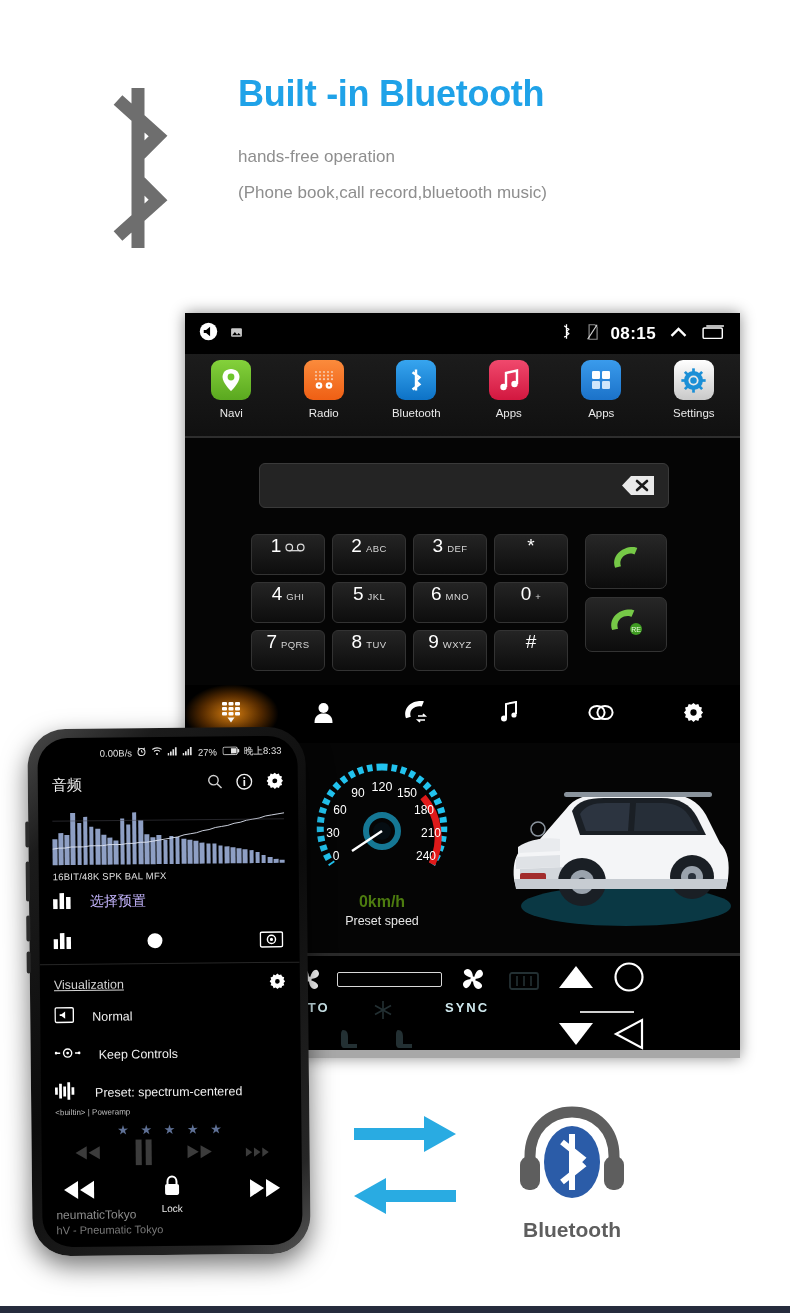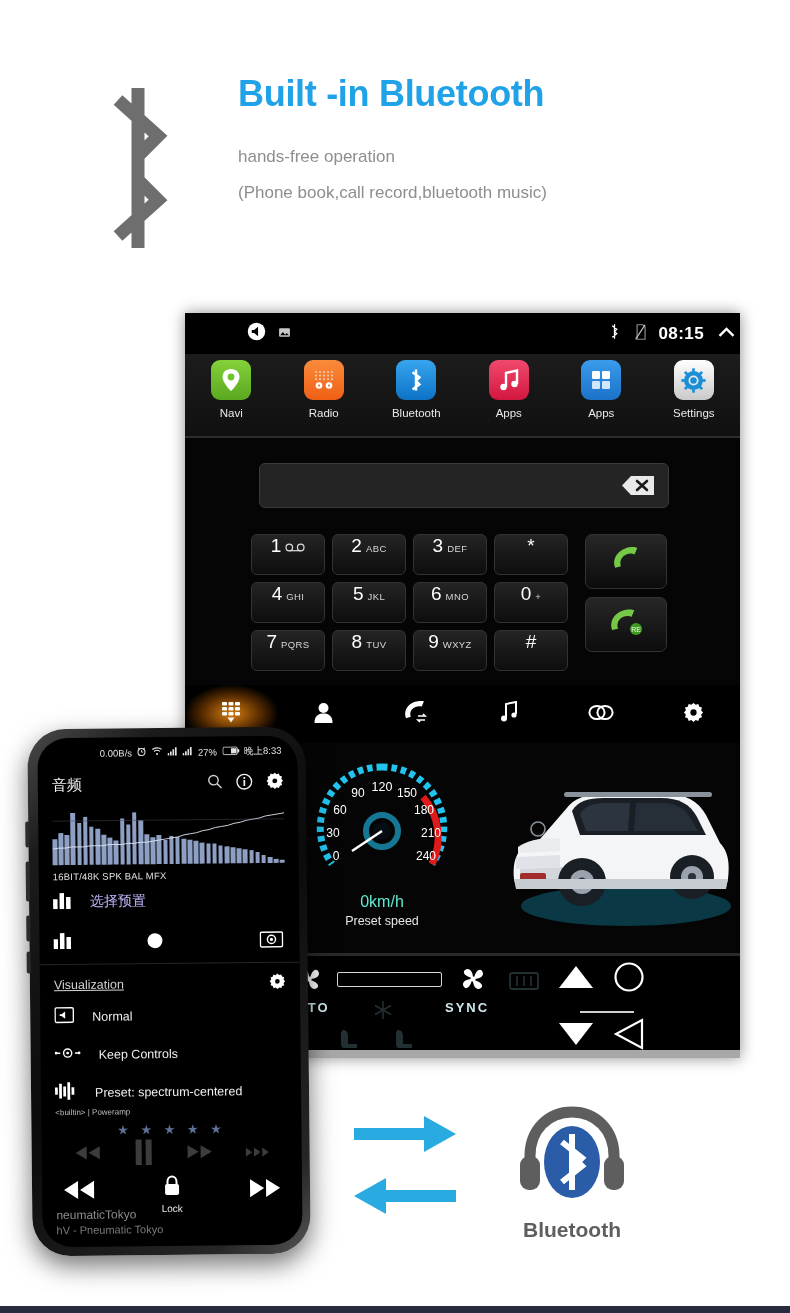--- a/index.html
+++ b/index.html
@@ -21,21 +21,21 @@
 
   
   #headunit {
     position:absolute; left:185px; top:313px; width:555px; height:745px;
     background:#000; overflow:hidden;
     box-shadow:0 0 14px rgba(0,0,0,.45);
   }
   
   #hu-status {
     position:absolute; left:0; top:0; width:100%; height:41px;
-    background:#000; display:flex; align-items:center; padding:0 14px;margin-left:48px;
+    background:#000; display:flex; align-items:center; padding:0 14px;
   }
   #hu-status .left { display:flex; align-items:center; gap:12px; }
   #hu-status .right { margin-left:auto; display:flex; align-items:center; gap:13px; }
   .st-clock { color:#fff; font-size:17px; font-weight:bold; letter-spacing:.4px; }
 
   
   #hu-apps {
     position:absolute; left:0; top:41px; width:100%; height:84px;
     background:linear-gradient(#1c1c1c,#101010);
     display:flex; align-items:flex-start; padding-top:6px;
@@ -82,21 +82,21 @@
   }
   .dtab { flex:1; display:flex; align-items:center; justify-content:center; height:100%; }
   .dtab.active {
     background:radial-gradient(ellipse at center, rgba(255,150,20,.85) 0%, rgba(190,95,0,.45) 45%, rgba(0,0,0,0) 72%);
   }
 
   
   #dash { position:absolute; left:0; top:305px; width:100%; height:210px; background:#050505; }
   #gauge-left { position:absolute; left:100px; top:12px; width:70px; height:110px; overflow:hidden; }
   #speedo { position:absolute; left:122px; top:10px; width:150px; height:150px; }
-  .spd-val { position:absolute; left:122px; top:150px; width:150px; text-align:center; color:#5eead4; font-size:16px; font-weight:normal; }
+  .spd-val { position:absolute; left:122px; top:150px; width:150px; text-align:center; color:#4d7c0f; font-size:16px; font-weight:bold; }
   .spd-lbl { position:absolute; left:122px; top:171px; width:150px; text-align:center; color:#e6e6e6; font-size:12.5px; }
   #carimg { position:absolute; right:6px; top:8px; width:240px; height:185px; }
 
   
   #climate {
     position:absolute; left:0; top:515px; width:100%; height:105px;
     background:#000; border-top:3px solid #2a2a2a;
   }
   .cl-dim { opacity:.22; }
   .cl-txt { color:#cfe9ee; font-size:13px; letter-spacing:2px; font-weight:bold; }

